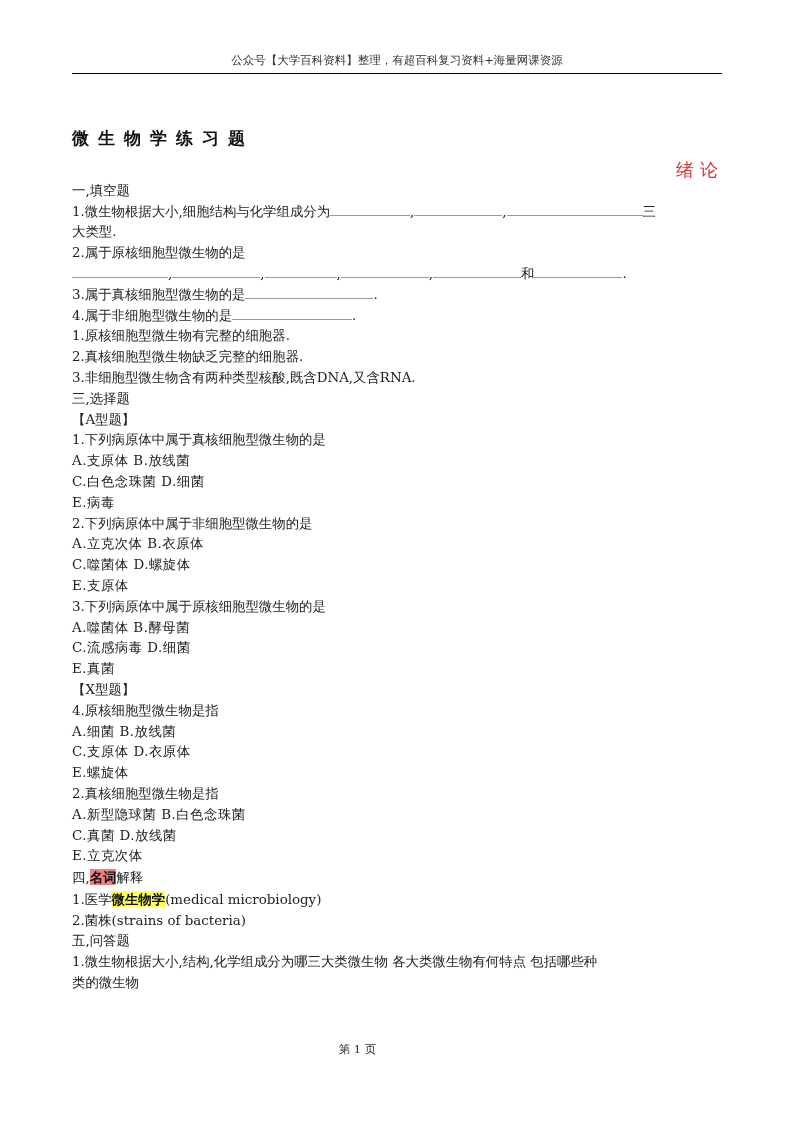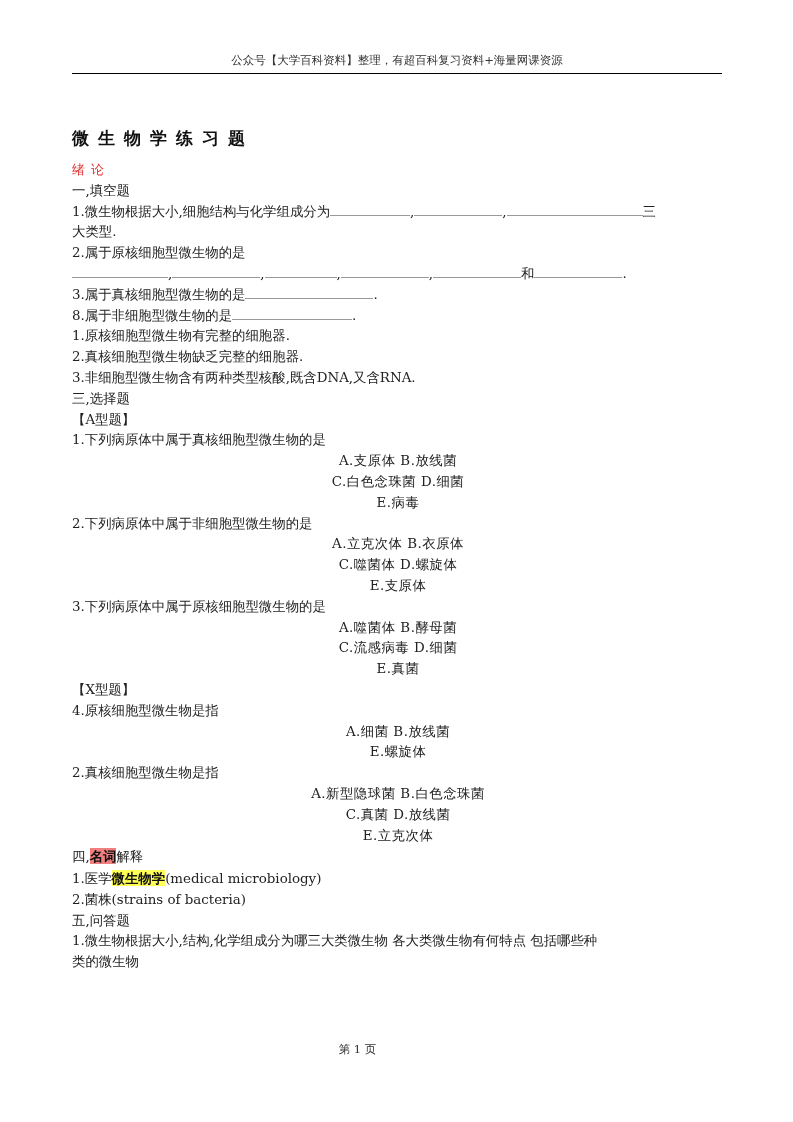--- a/index.html
+++ b/index.html
@@ -4,26 +4,26 @@
 <style>
   html, body { margin:0; padding:0; background:#ffffff; }
   body { width:793px; height:1122px; position:relative; overflow:hidden;
          font-family:"DejaVu Serif","Liberation Serif",serif; color:#222; }
   .header { position:absolute; left:72px; top:53px; width:650px; text-align:center;
             font-size:11.5px; color:#333; }
   .header-rule { position:absolute; left:72px; top:73px; width:650px; height:1px; background:#000; }
   .title { position:absolute; left:72px; top:127px; font-size:17px; font-weight:bold; letter-spacing:9px; color:#111; }
   .content { position:absolute; left:72px; top:160px; width:652px; font-size:13.4px; line-height:20.8px; }
   .line { white-space:nowrap; }
-  .red { color:#e03030; font-size:13px; letter-spacing:6px; }
+  .red { color:#e03030; font-size:18px; letter-spacing:6px;text-align:right; }
   .blank { display:inline-block; border-bottom:1px solid #999; vertical-align:baseline; height:12px; }
   .hl-red { background:#f08080; font-weight:bold; color:#111;margin-top:9px; }
   .hl-yellow { background:#ffff55; font-weight:bold; color:#111; }
   .footer { position:absolute; left:0; width:715px; top:1042px; text-align:center; font-size:11.5px; color:#333; }
-  .spaced { letter-spacing:0.5px;text-align:center; }
+  .spaced { letter-spacing:0.5px; }
 </style>
 </head>
 <body>
 
 <div class="header">公众号【大学百科资料】整理，有超百科复习资料+海量网课资源</div>
 <div class="header-rule"></div>
 
 <div class="title">微生物学练习题</div>
 
 <div class="content">
@@ -35,21 +35,21 @@
   </div>
   <div class="line">大类型.</div>
   <div class="line">2.属于原核细胞型微生物的是</div>
   <div class="line">
     <span class="blank" style="width:96px"></span><span>,</span><span class="blank" style="width:88px"></span><span>,</span><span class="blank" style="width:72px"></span><span>,</span><span class="blank" style="width:88px"></span><span>,</span><span class="blank" style="width:88px"></span><span>和</span><span class="blank" style="width:88px"></span><span>.</span>
   </div>
   <div class="line">
     <span>3.属于真核细胞型微生物的是</span><span class="blank" style="width:128px"></span><span>.</span>
   </div>
   <div class="line">
-    <span>8.属于非细胞型微生物的是</span><span class="blank" style="width:120px"></span><span>.</span>
+    <span>4.属于非细胞型微生物的是</span><span class="blank" style="width:120px"></span><span>.</span>
   </div>
 
   <div class="line">1.原核细胞型微生物有完整的细胞器.</div>
   <div class="line">2.真核细胞型微生物缺乏完整的细胞器.</div>
   <div class="line">3.非细胞型微生物含有两种类型核酸,既含DNA,又含RNA.</div>
 
   <div class="line">三,选择题</div>
   <div class="line">【A型题】</div>
 
   <div class="line">1.下列病原体中属于真核细胞型微生物的是</div>
@@ -64,20 +64,21 @@
 
   <div class="line">3.下列病原体中属于原核细胞型微生物的是</div>
   <div class="line spaced">A.噬菌体 B.酵母菌</div>
   <div class="line spaced">C.流感病毒 D.细菌</div>
   <div class="line spaced">E.真菌</div>
 
   <div class="line">【X型题】</div>
 
   <div class="line">4.原核细胞型微生物是指</div>
   <div class="line spaced">A.细菌 B.放线菌</div>
+  <div class="line spaced">C.支原体 D.衣原体</div>
   <div class="line spaced">E.螺旋体</div>
 
   <div class="line">2.真核细胞型微生物是指</div>
   <div class="line spaced">A.新型隐球菌 B.白色念珠菌</div>
   <div class="line spaced">C.真菌 D.放线菌</div>
   <div class="line spaced">E.立克次体</div>
 
   <div class="line">
     <span>四,</span><span class="hl-red">名词</span><span>解释</span>
   </div>

